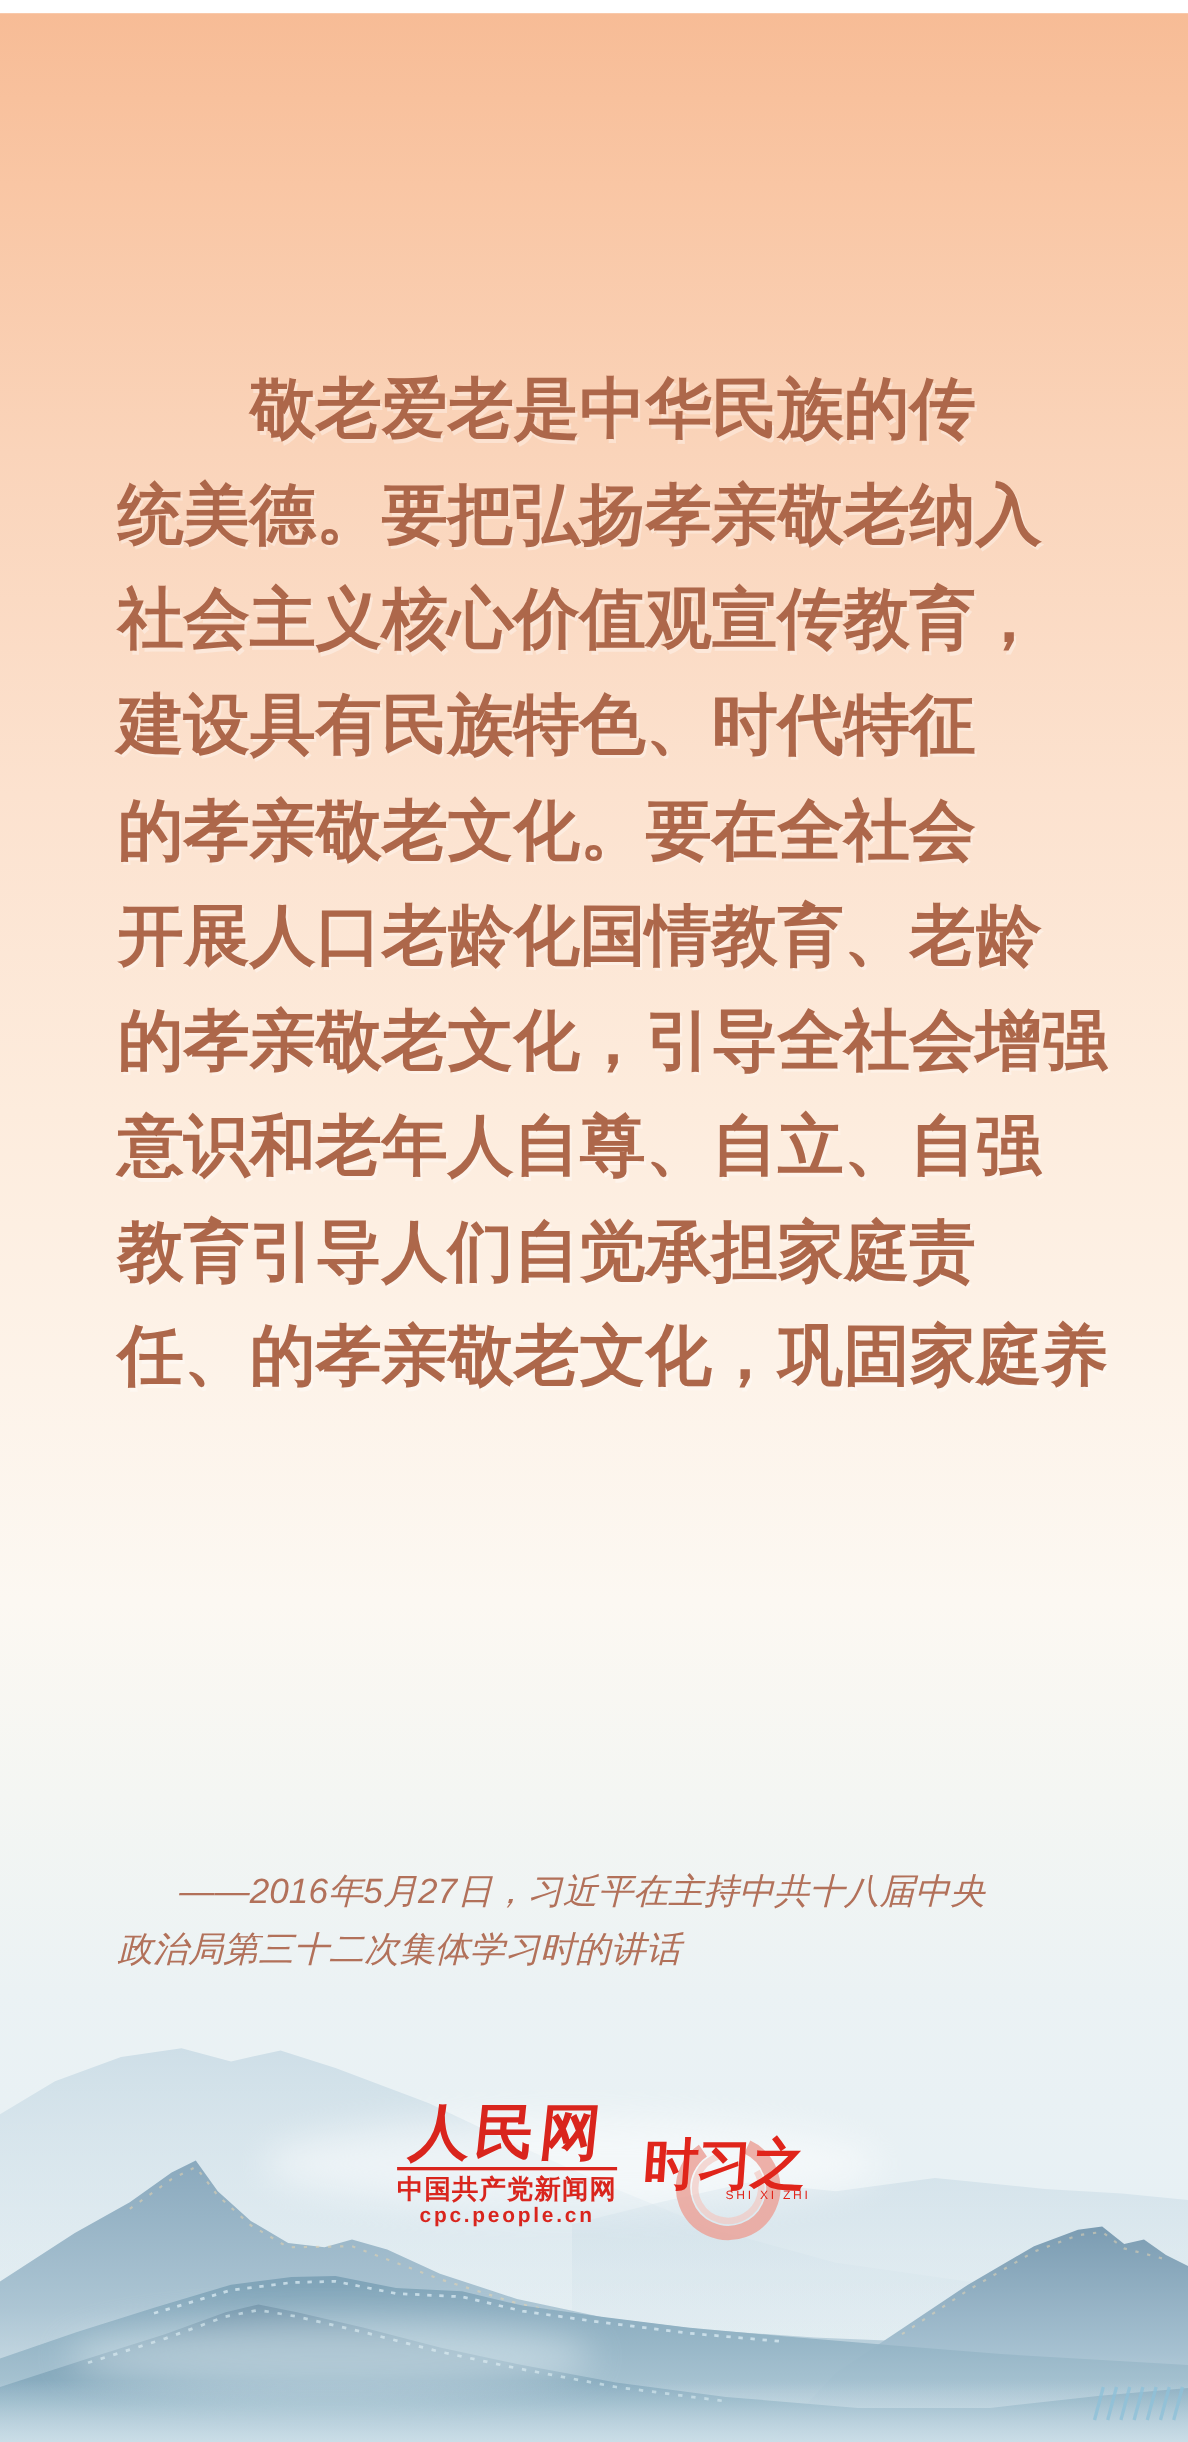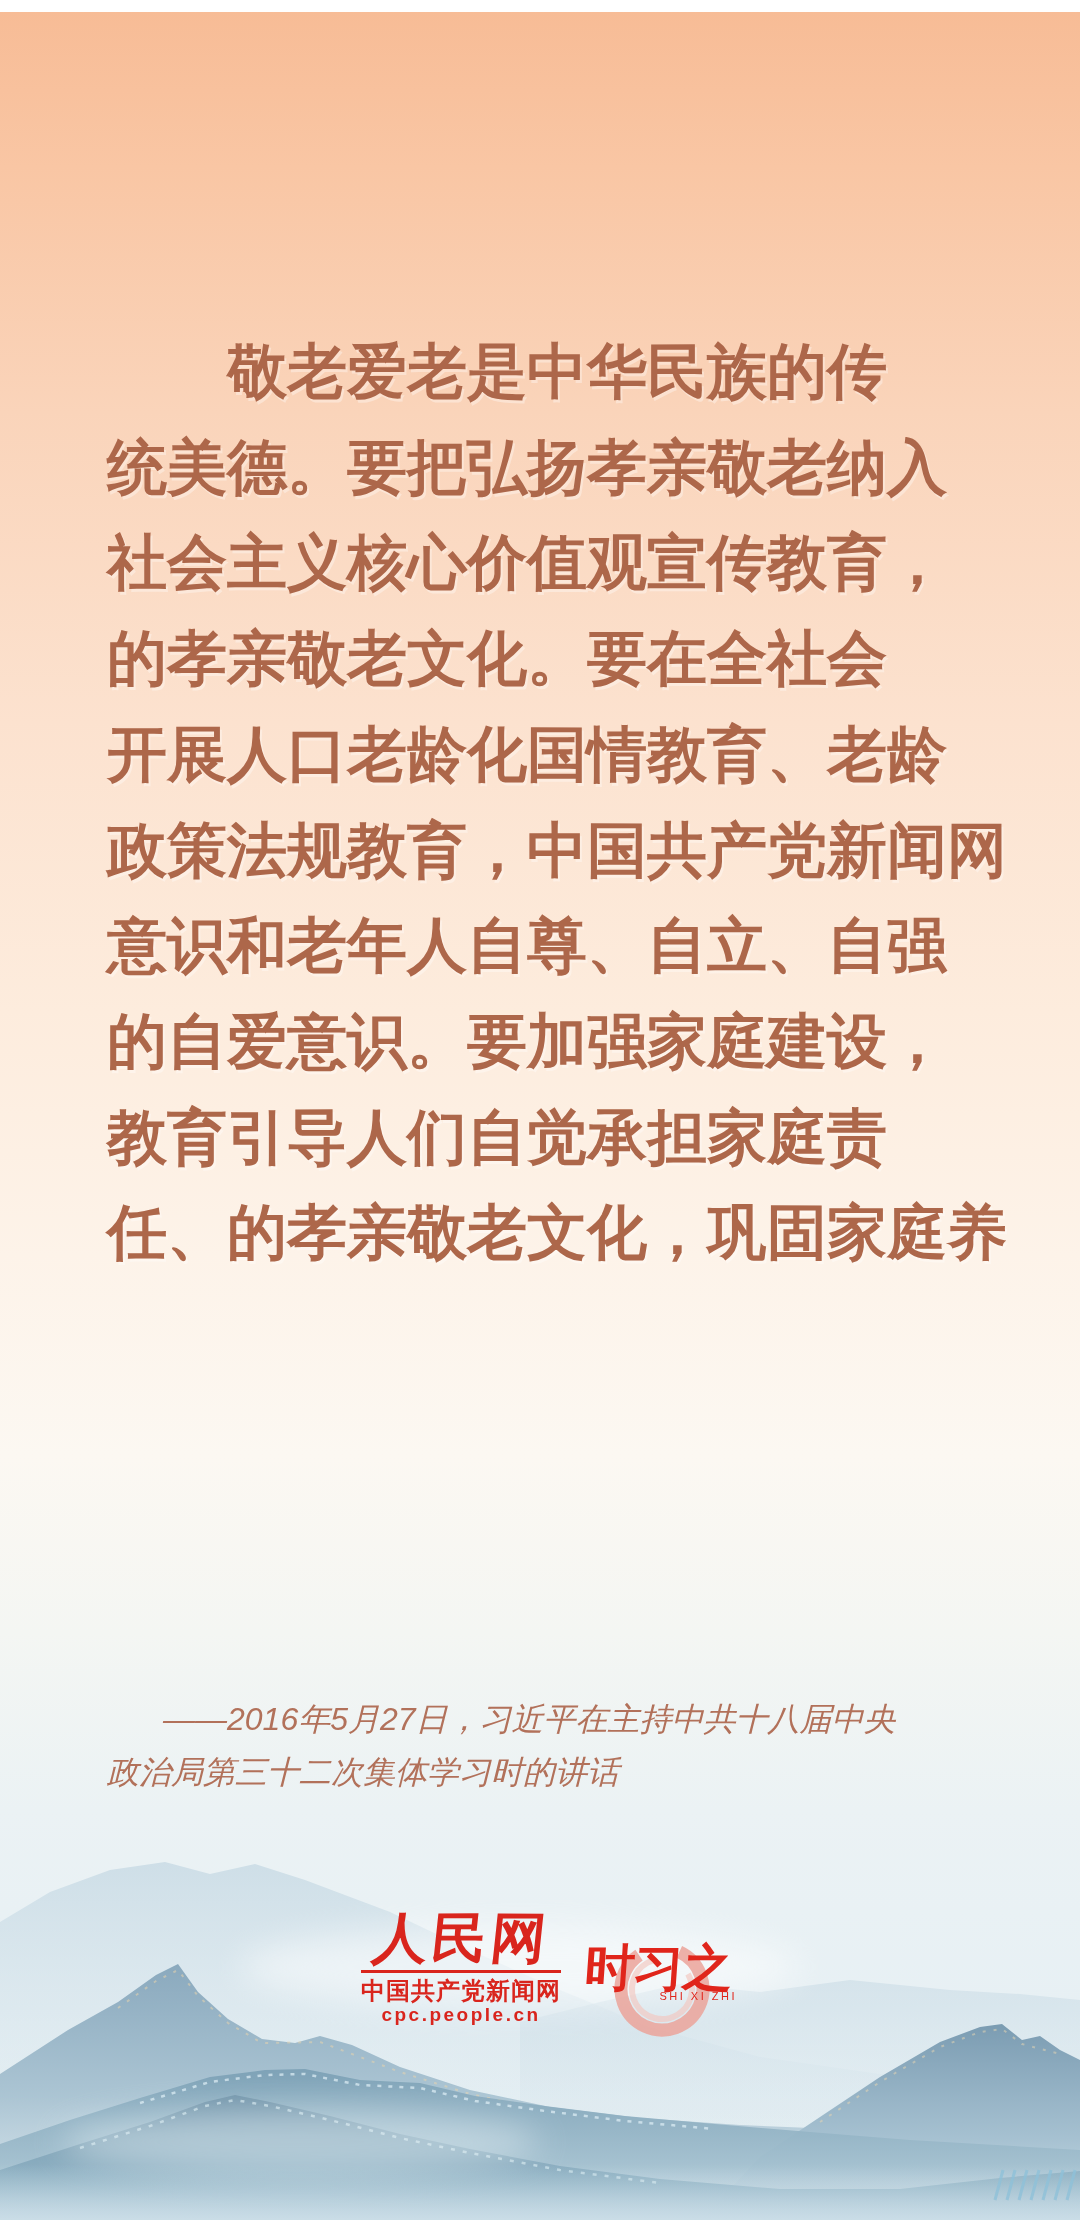--- a/index.html
+++ b/index.html
@@ -73,25 +73,25 @@
 </style>
 </head>
 <body>
 
 <div class="poster">
 
   <div class="quote">
     <div class="line indent">敬老爱老是中华民族的传</div>
     <div class="line">统美德。要把弘扬孝亲敬老纳入</div>
     <div class="line">社会主义核心价值观宣传教育，</div>
+    <div class="line">建设具有民族特色、时代特征</div>
     <div class="line">的孝亲敬老文化。要在全社会</div>
     <div class="line">开展人口老龄化国情教育、老龄</div>
-    <div class="line">政策法规教育，中国共产党新闻网</div>
+    <div class="line">的孝亲敬老文化，引导全社会增强</div>
     <div class="line">意识和老年人自尊、自立、自强</div>
-    <div class="line">的自爱意识。要加强家庭建设，</div>
     <div class="line">教育引导人们自觉承担家庭责</div>
     <div class="line">任、的孝亲敬老文化，巩固家庭养</div>
   </div>
 
   <div class="attribution">
     <div class="a-line a-indent">——2016年5月27日，习近平在主持中共十八届中央</div>
     <div class="a-line">政治局第三十二次集体学习时的讲话</div>
   </div>
 
   <svg class="mountains" viewBox="0 0 1080 520" width="1080" height="520" xmlns="http://www.w3.org/2000/svg">

